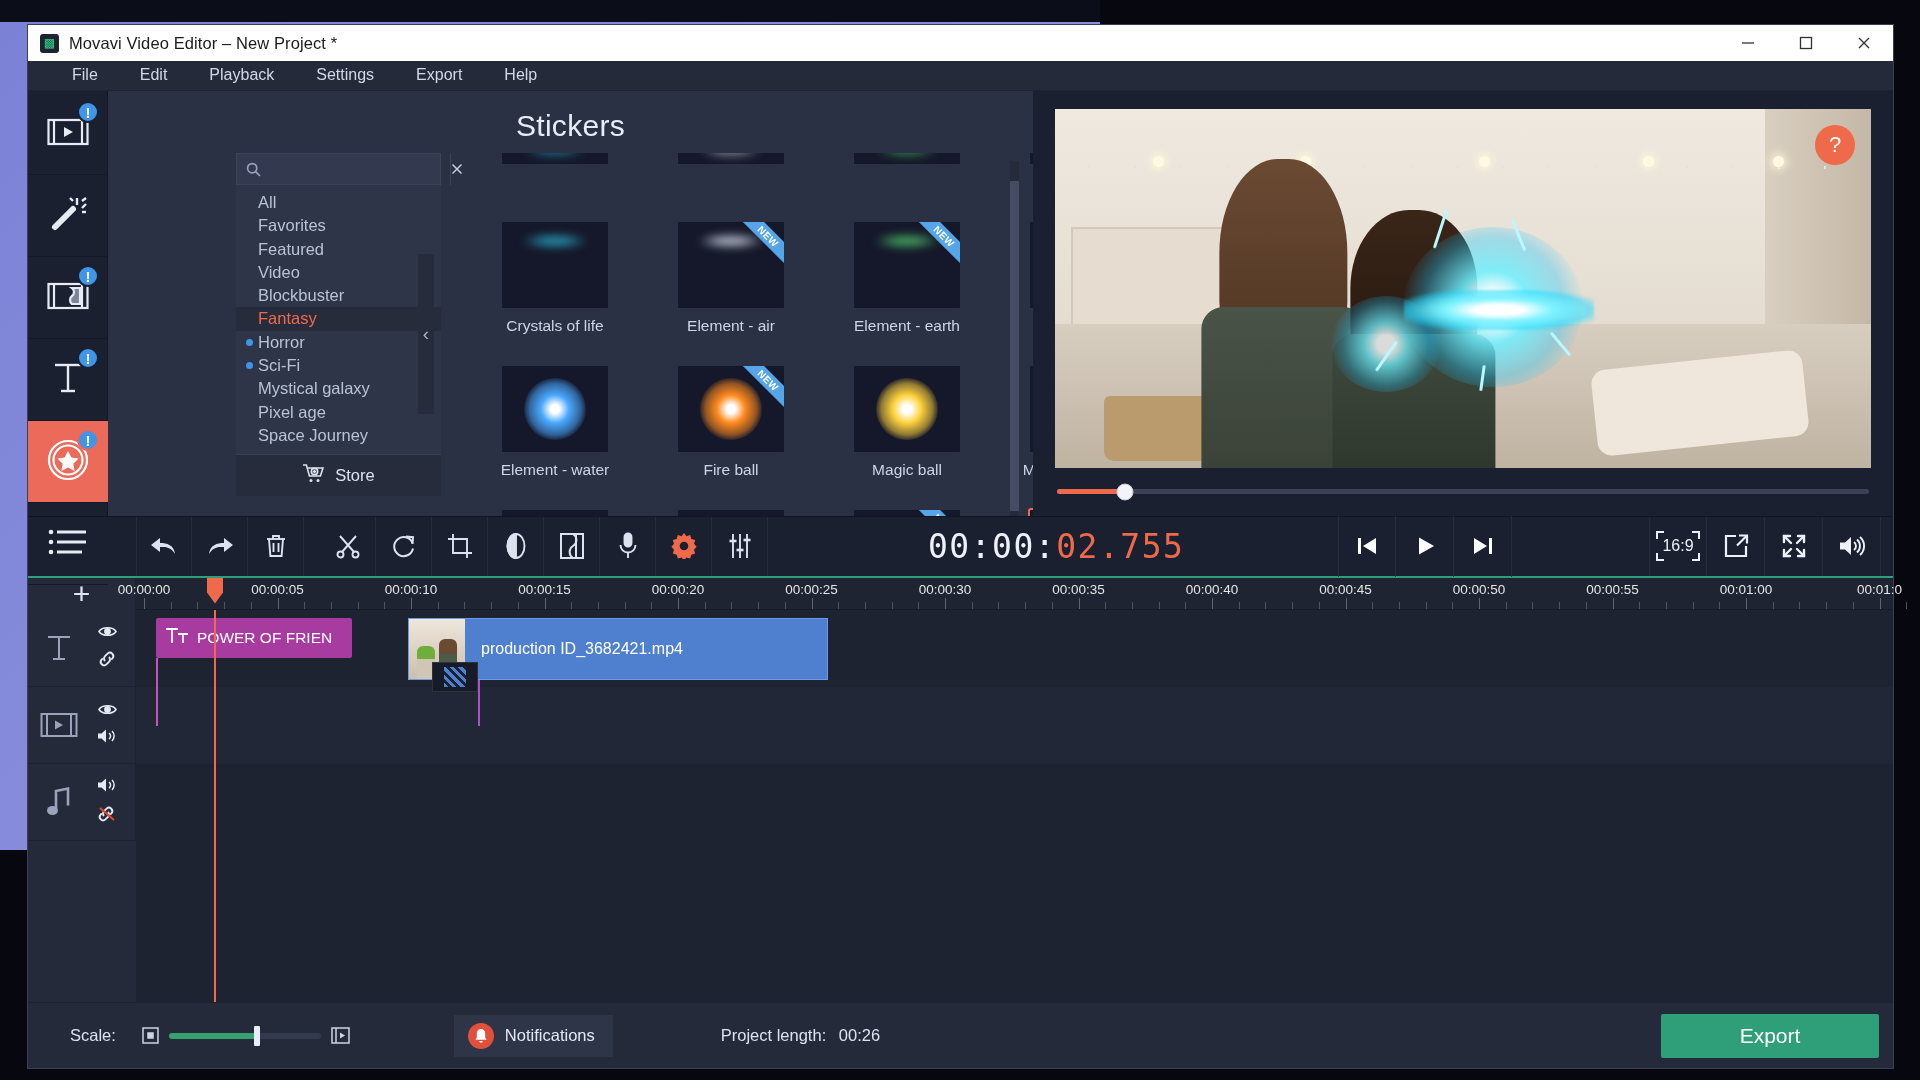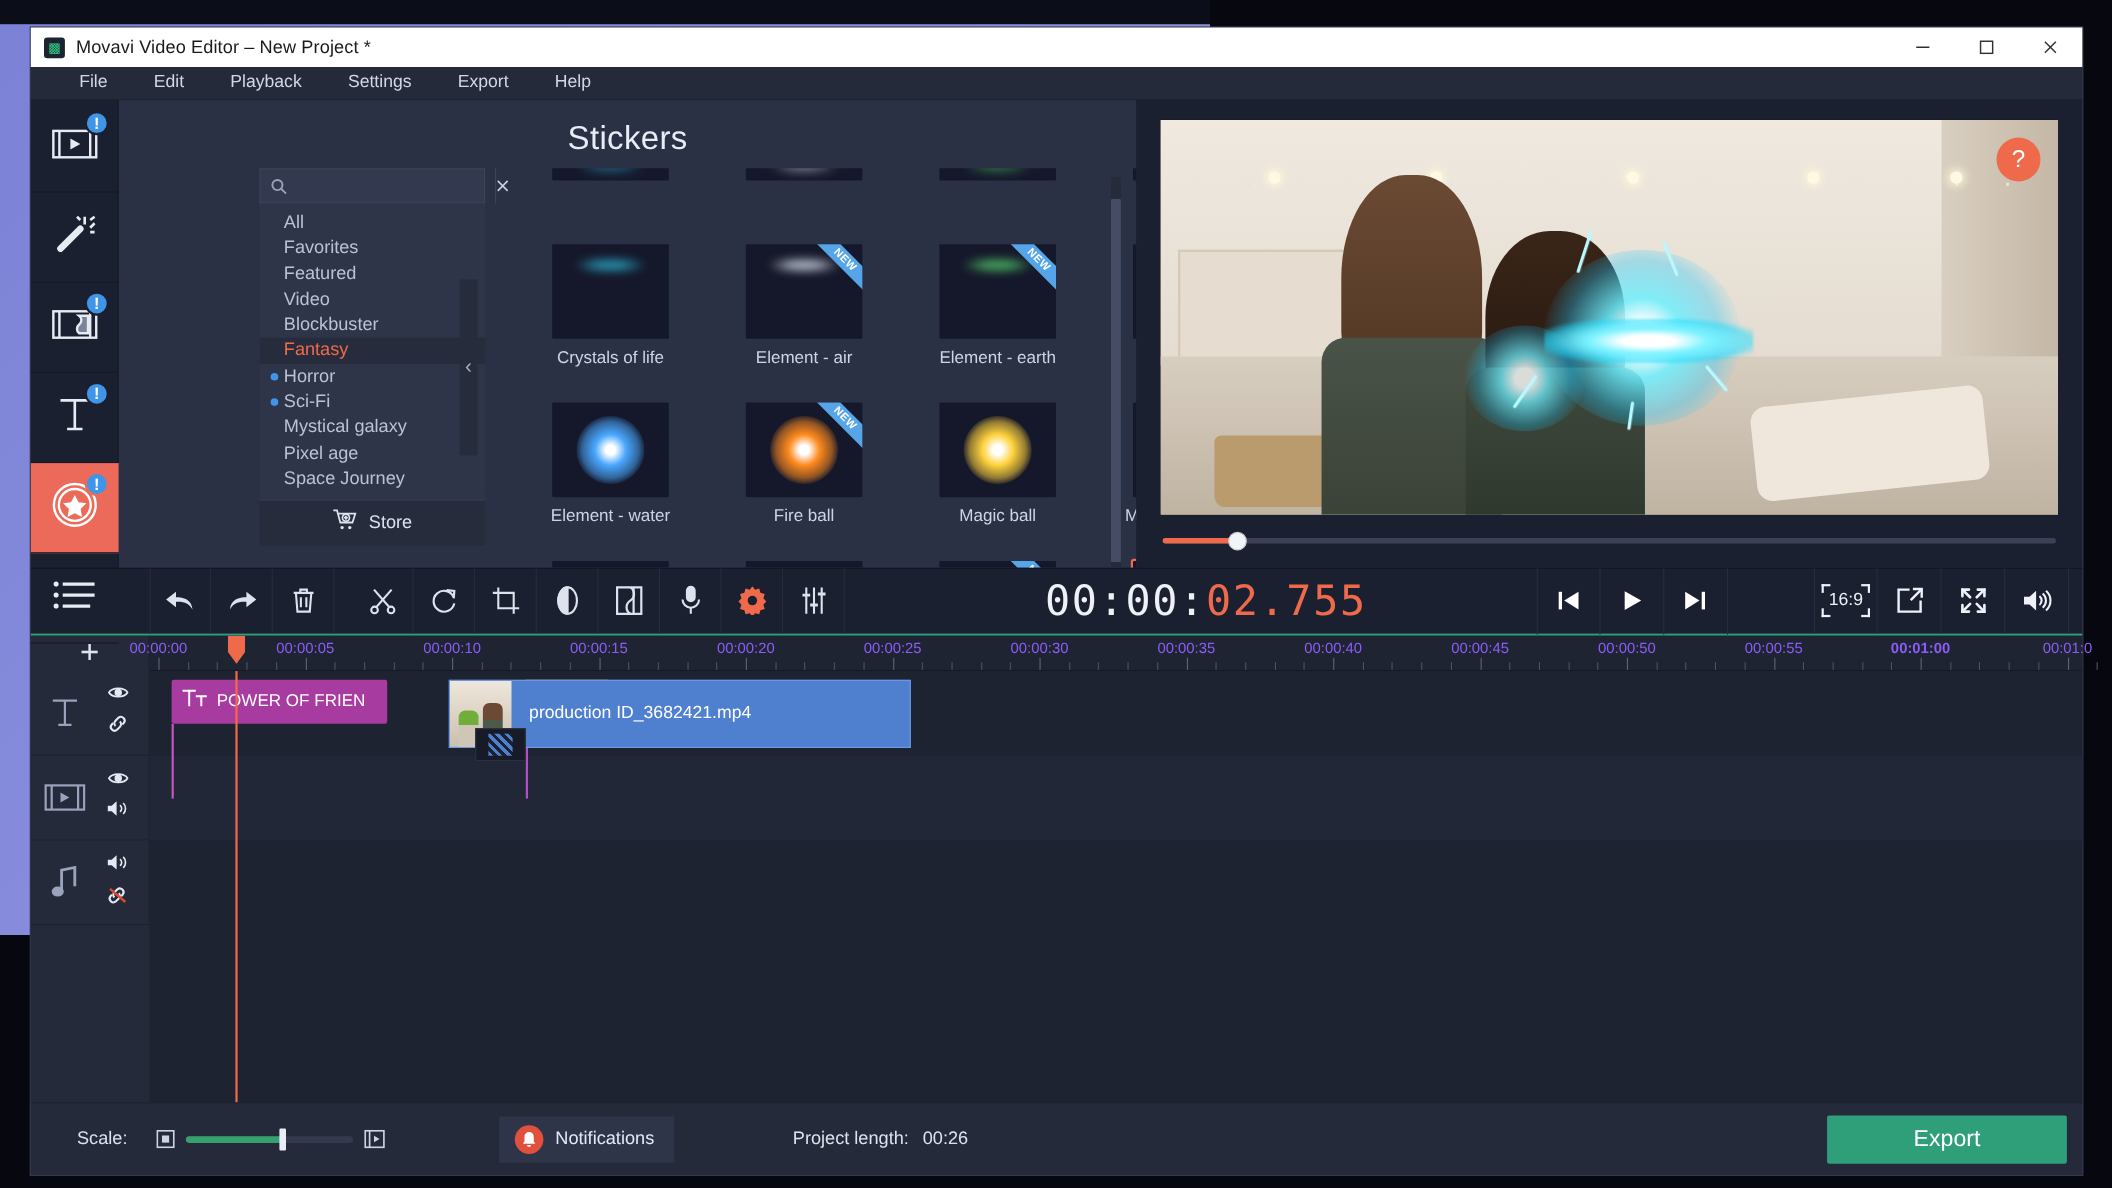--- a/index.html
+++ b/index.html
@@ -380,22 +380,21 @@
     color: #dde2ee; border-right: 1px solid #272c3c;
   }
   .tool-btn:first-child { border-left: 1px solid #272c3c; }
   .tool-sep { width: 16px; }
   .tool-btn.gear { color: #ee6a4b; }
   #transport-center {
     flex: 1; display: flex; align-items: center;
   }
   #timecode {
     font-family: "DejaVu Sans Mono", monospace;
-    font-size: 38px; letter-spacing: 1.5px;
-    margin-left: 22px;
+    font-size: 33px; letter-spacing: 1.5px;
   }
   #timecode .tc-dim { color: #eef1f7; }
   #timecode .tc-hot { color: #ee6a4b; }
   #play-group { display: flex; margin-left: 154px; }
   .play-btn {
     width: 58px; height: 62px;
     display: flex; align-items: center; justify-content: center;
     color: #fff; border-right: 1px solid #272c3c;
   }
   .play-btn:first-child { border-left: 1px solid #272c3c; }
@@ -423,21 +422,21 @@
     display: flex; align-items: center; justify-content: center;
     color: #dfe4ef; font-size: 30px; font-weight: 300;
     background: #252a3a; border-right: 1px solid #1d2232;
   }
   #ruler {
     flex: 1; position: relative; background: #1f2433;
     border-bottom: 1px solid #161a27;
   }
   .ruler-label {
     position: absolute; top: 4px;
-    font-size: 13.5px; color: #8b5cf6;
+    font-size: 13.5px; color: #e5e5e5;
     transform: translateX(-50%);
     white-space: nowrap;
   }
   .ruler-tick {
     position: absolute; bottom: 0; width: 1px; height: 7px;
     background: #4c5366;
   }
   .ruler-tick.major { height: 11px; background: #5d657b; }
   #tracks-area { flex: 1; display: flex; min-height: 0; position: relative; }
   #track-headers { width: 108px; flex: 0 0 108px; background: #252a3a; }
@@ -1155,21 +1154,21 @@
           <div class="ruler-tick" style="left: 1369.7px;"></div>
           <div class="ruler-tick" style="left: 1396.4px;"></div>
           <div class="ruler-tick" style="left: 1423.1px;"></div>
           <div class="ruler-tick" style="left: 1449.8px;"></div>
           <div class="ruler-label" style="left: 1476.5px;">00:00:55</div>
           <div class="ruler-tick major" style="left: 1476.5px;"></div>
           <div class="ruler-tick" style="left: 1503.2px;"></div>
           <div class="ruler-tick" style="left: 1529.9px;"></div>
           <div class="ruler-tick" style="left: 1556.6px;"></div>
           <div class="ruler-tick" style="left: 1583.3px;"></div>
-          <div class="ruler-label" style="left: 1610px; font-weight: bold;">00:01:00</div>
+          <div class="ruler-label" style="left: 1610px;">00:01:00</div>
           <div class="ruler-tick major" style="left: 1610px;"></div>
           <div class="ruler-tick" style="left: 1636.7px;"></div>
           <div class="ruler-tick" style="left: 1663.4px;"></div>
           <div class="ruler-tick" style="left: 1690.1px;"></div>
           <div class="ruler-tick" style="left: 1716.8px;"></div>
           <div class="ruler-label" style="left: 1743.5px;">00:01:0</div>
           <div class="ruler-tick major" style="left: 1743.5px;"></div>
           <div class="ruler-tick" style="left: 1770.2px;"></div>
         </div>
     </div>

